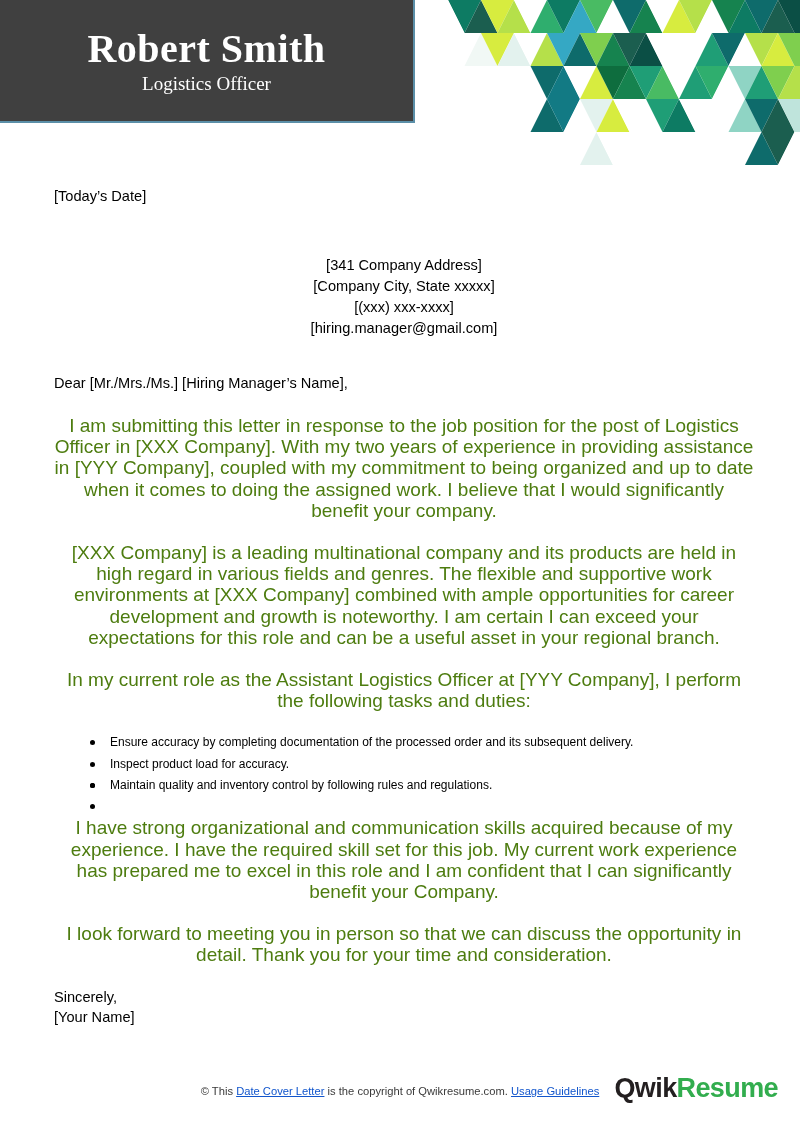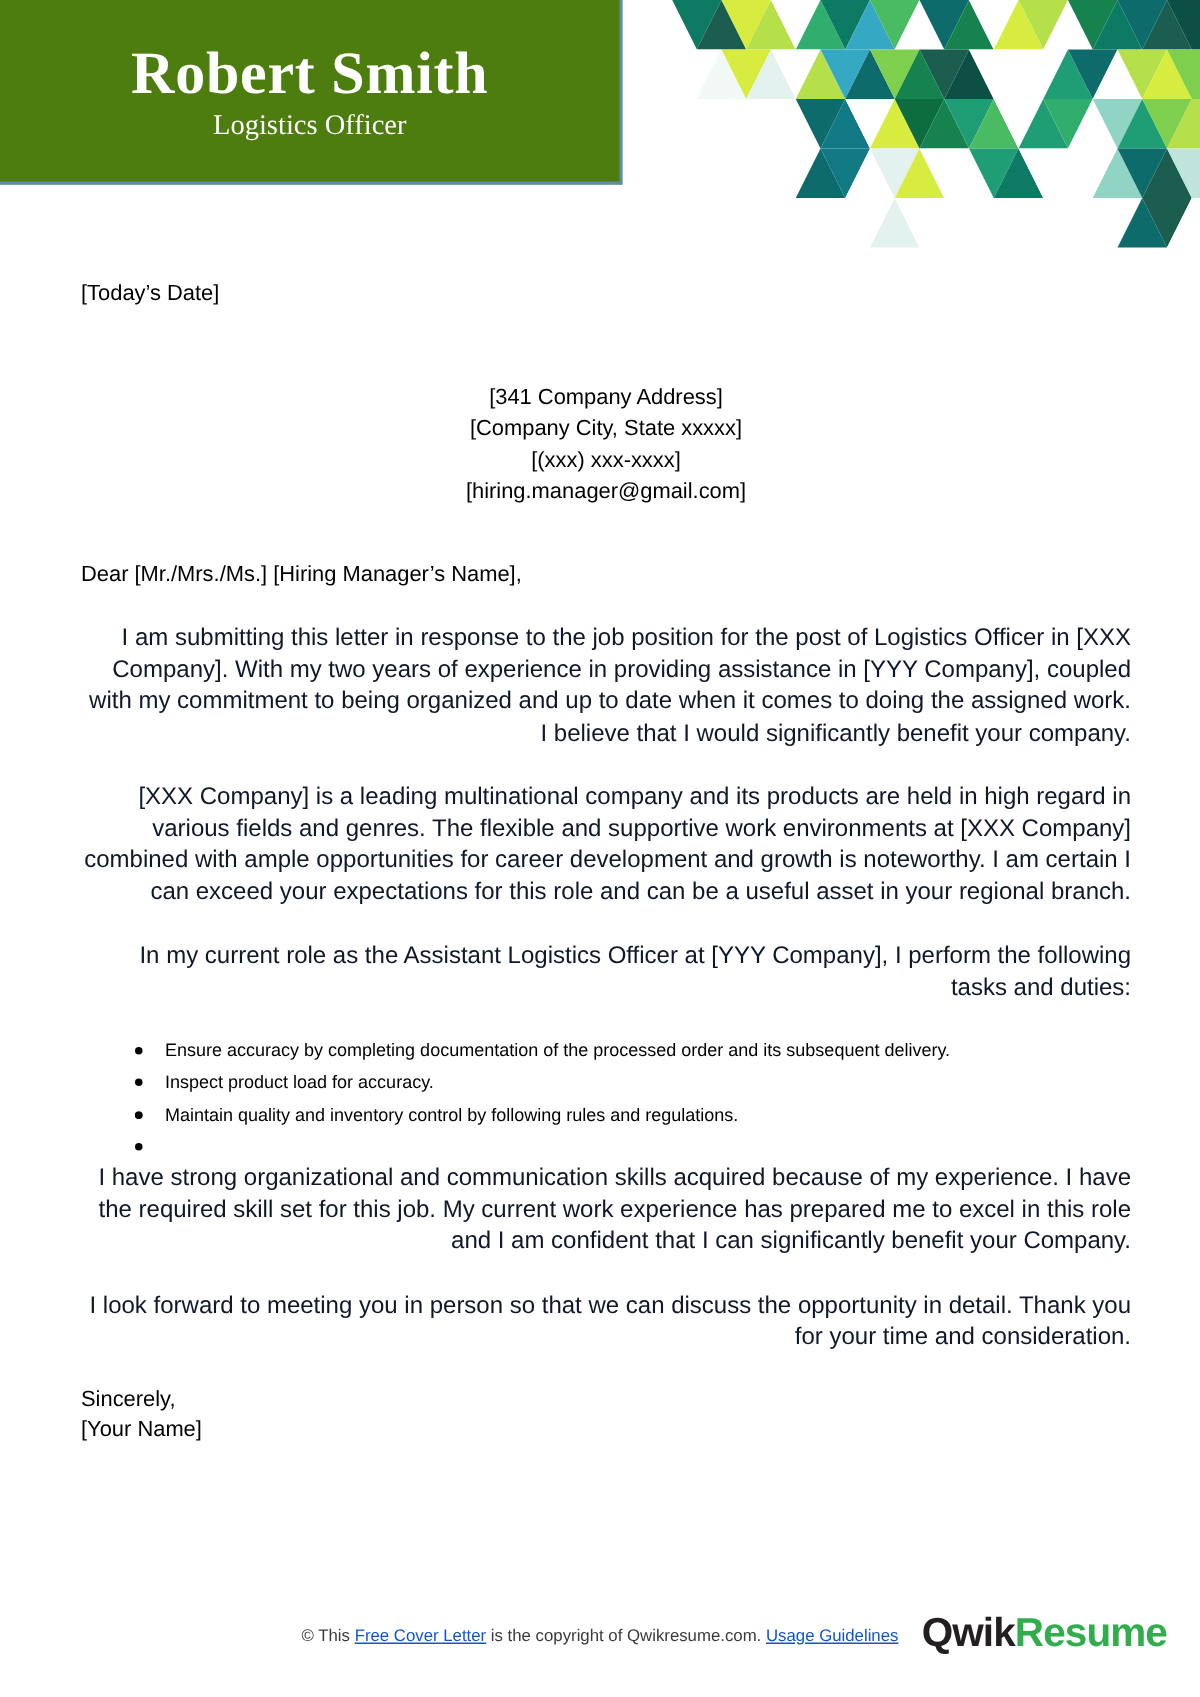--- a/index.html
+++ b/index.html
@@ -27,21 +27,21 @@
     left: 0;
     width: 800px;
     height: 170px;
   }
   .name-band {
     position: absolute;
     left: 0;
     top: 0;
     width: 415px;
     height: 123px;
-    background: #4d7c0f;
+    background: #404040;
     border-right: 2px solid #5b8fa8;
     border-bottom: 2px solid #5b8fa8;
     box-sizing: border-box;
     display: flex;
     flex-direction: column;
     align-items: center;
     justify-content: center;
   }
   .cand-name {
     font-family: "Liberation Serif", serif;
@@ -84,25 +84,25 @@
     margin: 0;
     white-space: nowrap;
   }
   .date-block { margin-bottom: 0; }
   .spacer-lg { height: 48px; }
   .spacer-md { height: 34px; }
   .spacer-sm { height: 21px; }
   .addr-block .line { white-space: nowrap; text-align: center; }
 
   p.para {
-    font-size: 16px;
+    font-size: 19px;
     line-height: 21.2px;
-    color: #0f172a;
-    margin: 0;
-    text-align: right;
+    color: #4d7c0f;
+    margin: 0;
+    text-align: center;
   }
   .salutation {
     font-size: 14.6px;
     line-height: 21px;
     margin: 0;
   }
   ul.duties {
     list-style: none;
     margin: 0;
     padding: 0;
@@ -347,20 +347,20 @@
 
     <div class="sign-block">
       <div class="line">Sincerely,</div>
       <div class="line">[Your Name]</div>
     </div>
 
   </div>
 
   <div class="footer">
     <div class="copy">
-      <span>© This </span><a href="#">Free Cover Letter</a><span> is the copyright of Qwikresume.com. </span><a href="#">Usage Guidelines</a>
+      <span>© This </span><a href="#">Date Cover Letter</a><span> is the copyright of Qwikresume.com. </span><a href="#">Usage Guidelines</a>
     </div>
     <div class="brand">
       <span class="b1">Qwik</span><span class="b2">Resume</span>
     </div>
   </div>
 
 </div>
 
 </body></html>

